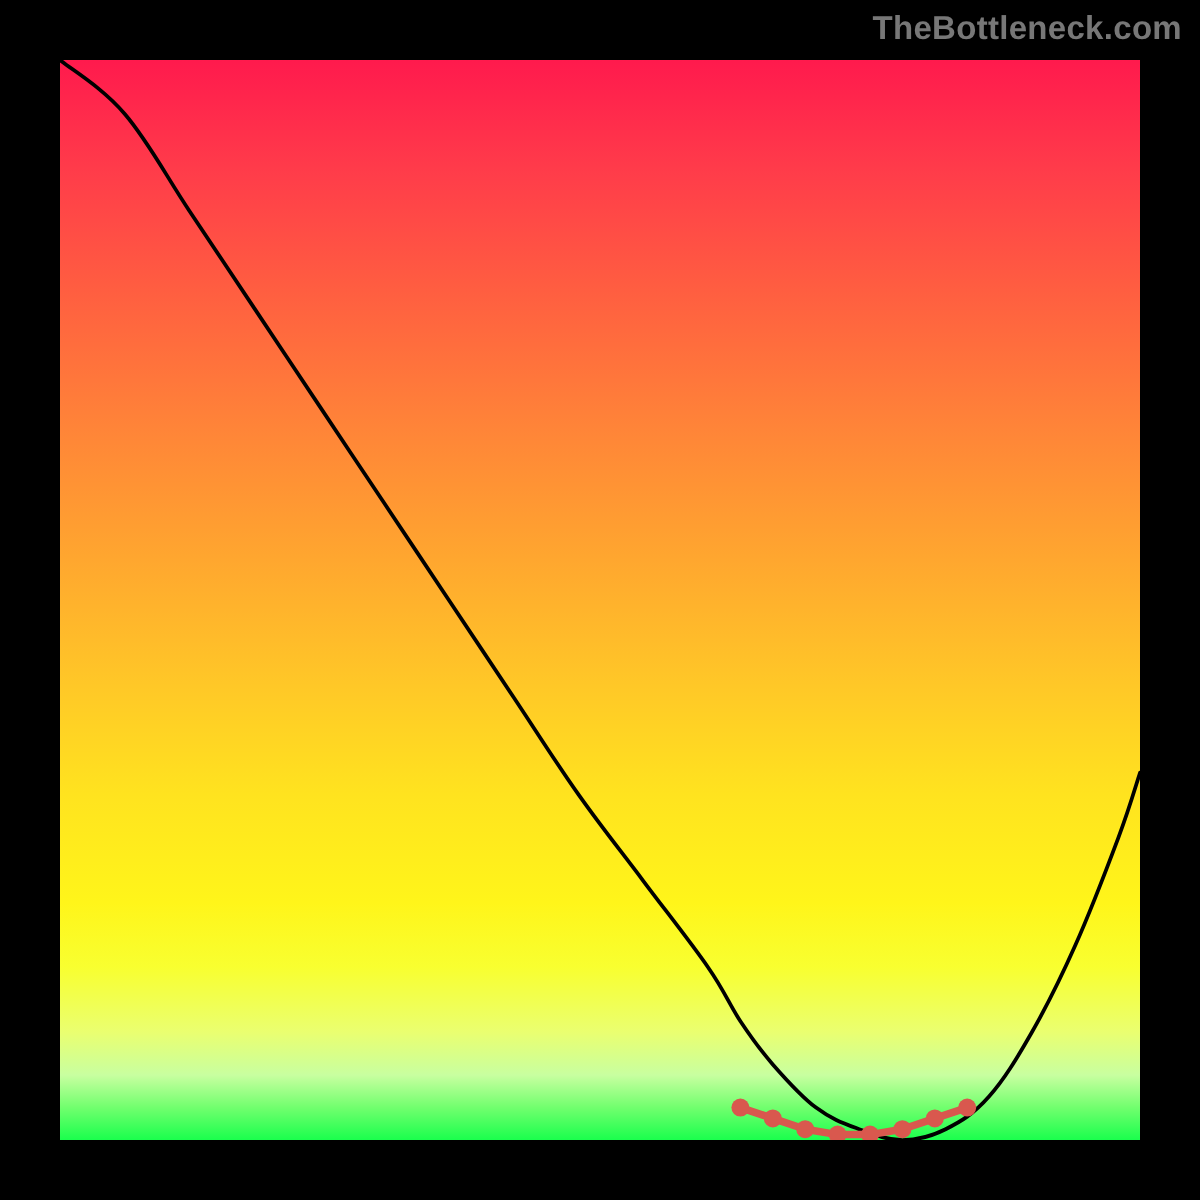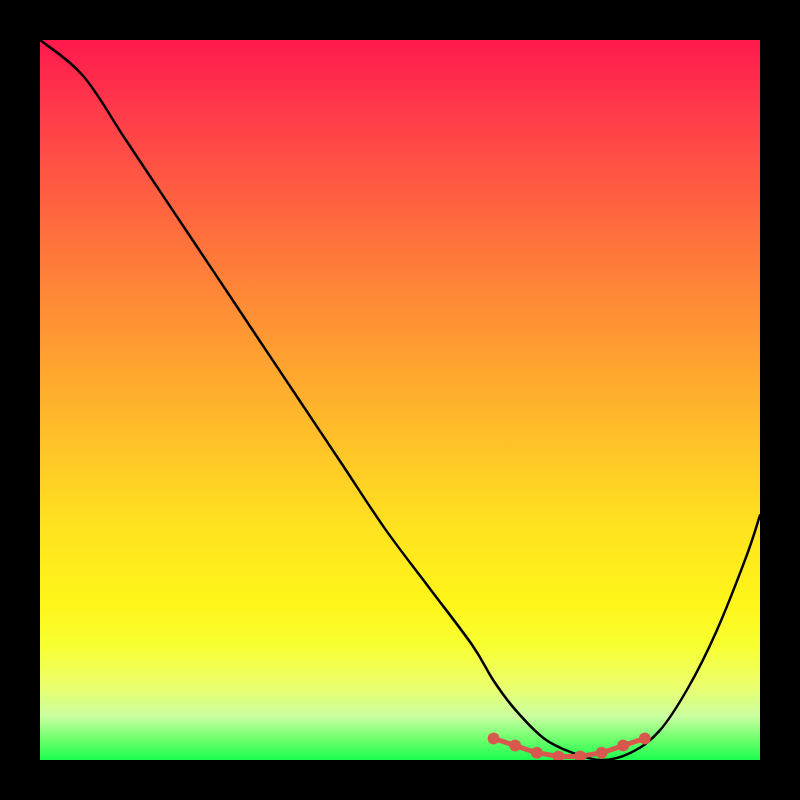--- a/index.html
+++ b/index.html
@@ -62,20 +62,21 @@
     font-size: 22px;
     font-weight: 600;
     letter-spacing: 0.2px;
     user-select: none;
   }
 </style>
 </head>
 <body>
 
 <div class="frame">
+  <div class="watermark">TheBottleneck.com</div>
 
   <div class="plot">
     <div class="gradient"></div>
     <svg class="curve" viewBox="0 0 720 720" preserveAspectRatio="none">
       <path id="curve-path" fill="none" stroke-width="2.5" stroke-linecap="round" stroke-linejoin="round" d="M 0 0 C 7.775999999999999 6.4799999999999995, 27.647999999999996 17.85600000000001, 43.199999999999996 36 C 58.751999999999995 54.14399999999999, 70.84799999999998 77.47199999999995, 86.39999999999999 100.79999999999995 C 101.952 124.12799999999996, 114.048 142.27200000000002, 129.6 165.60000000000002 C 145.152 188.92800000000003, 157.248 207.07199999999997, 172.79999999999998 230.39999999999998 C 188.35199999999998 253.72799999999998, 200.448 271.87200000000007, 216 295.20000000000005 C 231.552 318.528, 243.648 336.672, 259.2 360 C 274.752 383.328, 286.84799999999996 401.472, 302.4 424.8 C 317.952 448.12800000000004, 330.04799999999994 467.56800000000004, 345.59999999999997 489.6 C 361.152 511.632, 373.248 526.464, 388.8 547.2 C 404.35200000000003 567.936, 420.336 587.952, 432 604.8 C 443.664 621.6479999999999, 445.824 629.136, 453.6 640.8 C 461.37600000000003 652.4639999999999, 466.12800000000004 659.232, 475.20000000000005 669.6 C 484.27200000000005 679.9680000000001, 493.63199999999995 690.624, 503.99999999999994 698.4 C 514.3679999999999 706.1759999999999, 522.4319999999999 708.9119999999999, 532.8 712.8 C 543.168 716.688, 551.232 720, 561.6 720 C 571.9680000000001 720, 580.0319999999999 717.9839999999999, 590.4 712.8 C 600.768 707.616, 608.832 702.864, 619.2 691.2 C 629.5680000000001 679.5360000000001, 637.6320000000001 666.144, 648 648 C 658.3679999999999 629.856, 666.4319999999999 613.728, 676.8 590.4 C 687.168 567.072, 697.8240000000001 539.136, 705.6 518.4 C 713.376 497.664, 717.408 482.976, 720 475.2" stroke="#000000"></path>
       <g id="marker-group">
           <line x1="583.2" y1="705.6" x2="604.8" y2="698.4" stroke="#d9584e" stroke-width="5" stroke-linecap="round"></line>
           <line x1="561.6" y1="712.8" x2="583.2" y2="705.6" stroke="#d9584e" stroke-width="5" stroke-linecap="round"></line>
           <line x1="540" y1="716.4" x2="561.6" y2="712.8" stroke="#d9584e" stroke-width="5" stroke-linecap="round"></line>
           <line x1="518.4" y1="716.4" x2="540" y2="716.4" stroke="#d9584e" stroke-width="5" stroke-linecap="round"></line>

